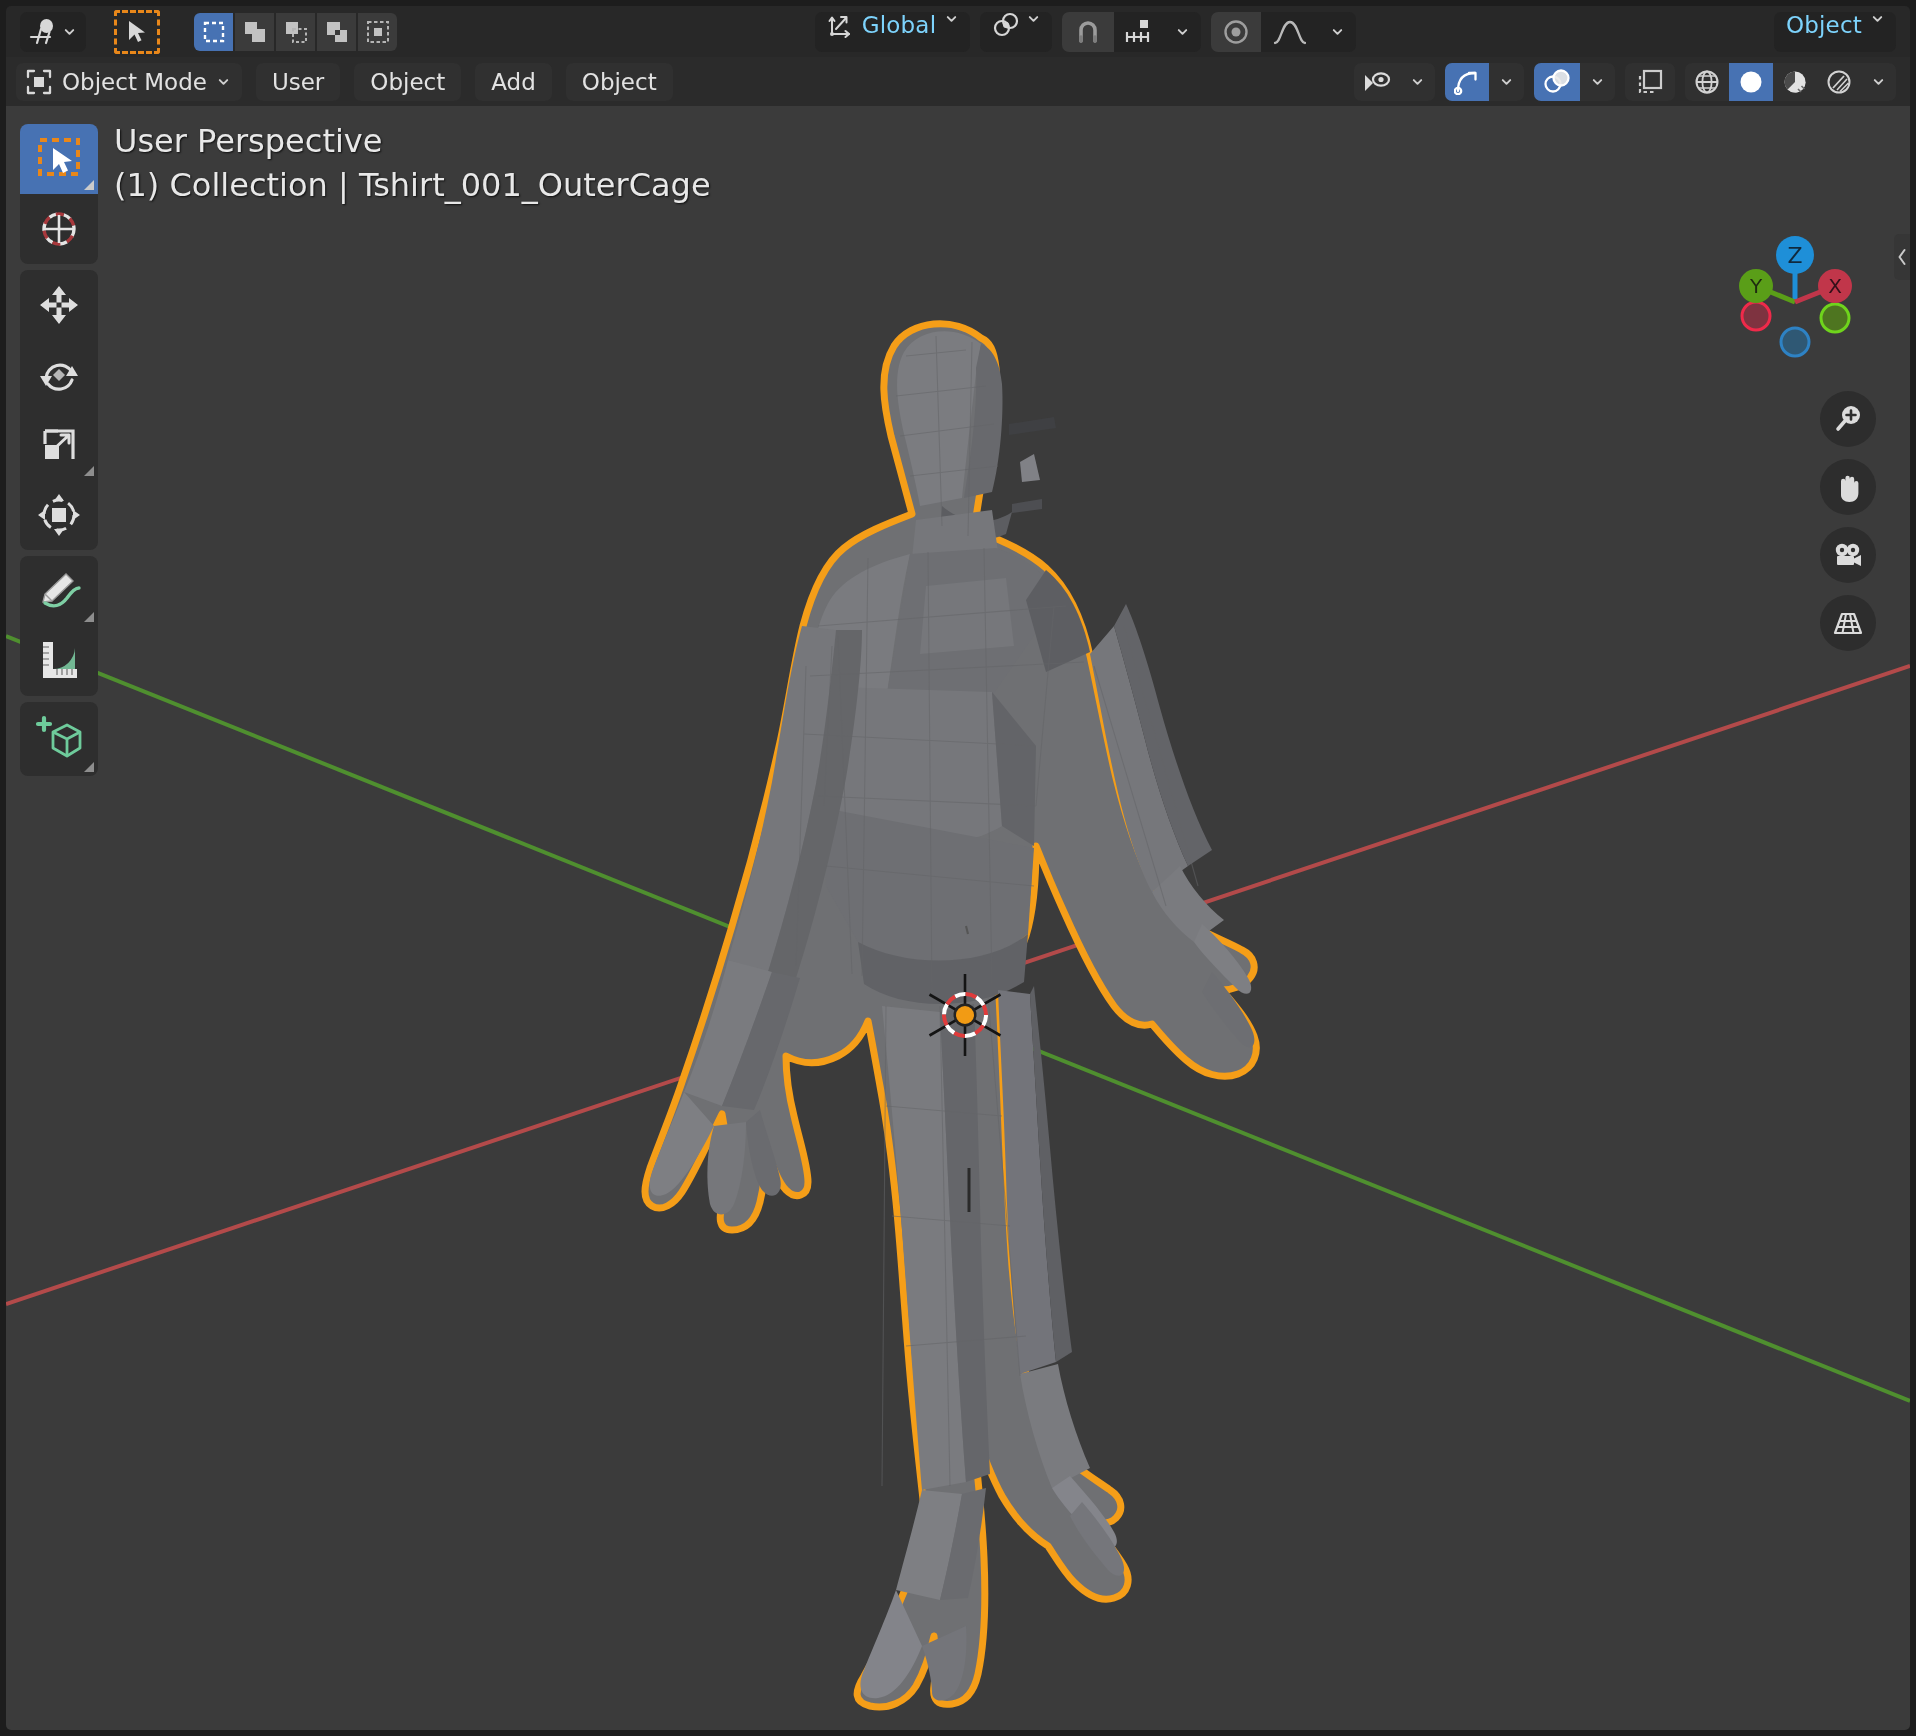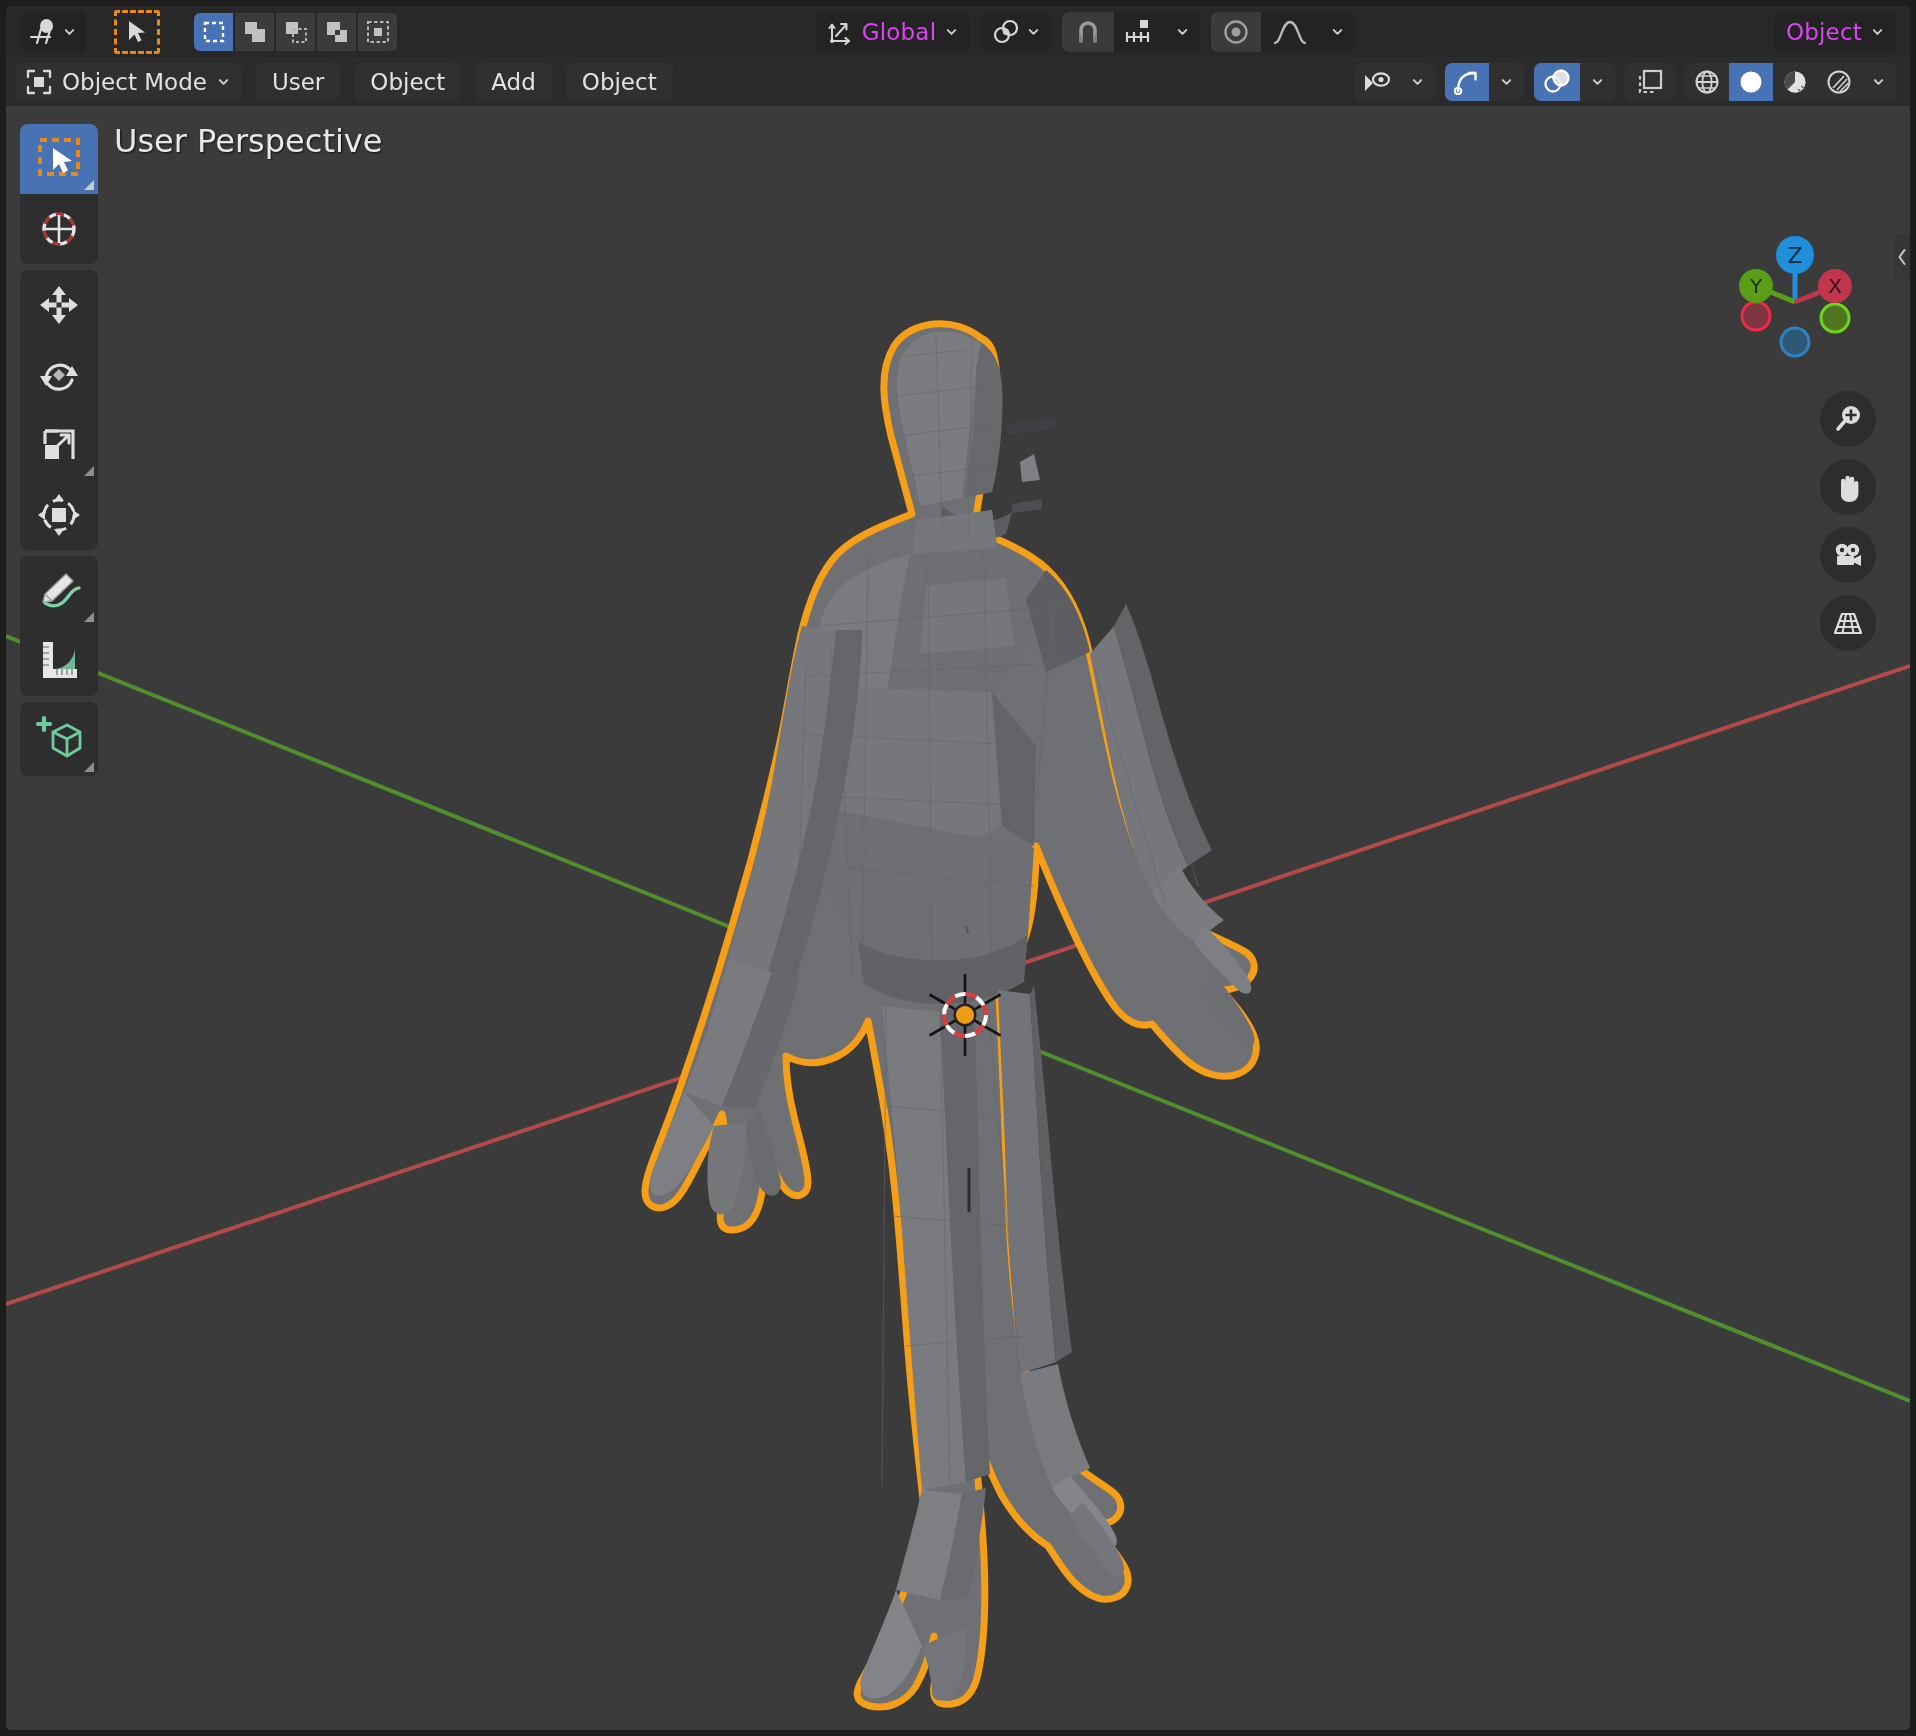--- a/index.html
+++ b/index.html
@@ -54,22 +54,22 @@
   .dashbox {
     width: 46px; height: 44px;
     border: 3px dashed #e8871a;
     border-radius: 3px;
     display: flex; align-items: center; justify-content: center;
   }
 
   
   .pill {
     background: #232323; border-radius: 7px; height: 40px;
-    display: flex; align-items: center; gap: 9px; padding: 0 12px;
-    color: #d946ef; font-size: 23px; cursor: pointer;
+    display: flex; gap: 9px; padding: 0 12px;
+    color: #7dd3fc; font-size: 23px; cursor: pointer;
   }
   .pill-label { letter-spacing: .2px; }
 
   .seggroup { display: flex; align-items: stretch; height: 40px; border-radius: 7px; overflow: hidden; }
   .seg { display: flex; align-items: center; justify-content: center; padding: 0 10px; background: #232323; cursor: pointer; }
   .seg.on { background: #3b3b3b; }
 
   
   .hdrbar {
     position: relative;
@@ -574,20 +574,21 @@
           <path d="M800 560 L790 860 M832 530 L846 868 M1088 560 L1160 800 M1118 520 L1192 780"></path>
         </g>
 
         <path d="M 960 820 L 962 828" stroke="#555" stroke-width="2"></path>
         <path d="M 963 1062 L 963 1106" stroke="#2a2a2a" stroke-width="3"></path>
       </g>
     </svg>
 
     <div class="vp-text">
       <div class="l1">User Perspective</div>
+      <div class="l2">(1) Collection | Tshirt_001_OuterCage</div>
     </div>
 
     <svg style="position:absolute;left:918px;top:868px;" width="82" height="82" viewBox="0 0 82 82">
       <line x1="41" y1="0" x2="41" y2="82" stroke="#141414" stroke-width="2.6"></line>
       <line x1="0" y1="41" x2="82" y2="41" stroke="#141414" stroke-width="2.6" transform="rotate(30 41 41)"></line>
       <line x1="0" y1="41" x2="82" y2="41" stroke="#141414" stroke-width="2.6" transform="rotate(-30 41 41)"></line>
       <circle cx="41" cy="41" r="21" fill="none" stroke="#ffffff" stroke-width="4" stroke-dasharray="11 11"></circle>
       <circle cx="41" cy="41" r="21" fill="none" stroke="#e03c3c" stroke-width="4" stroke-dasharray="11 11" stroke-dashoffset="11"></circle>
       <circle cx="41" cy="41" r="11.5" fill="#242424"></circle>
       <circle cx="41" cy="41" r="9" fill="#f29b14"></circle>

